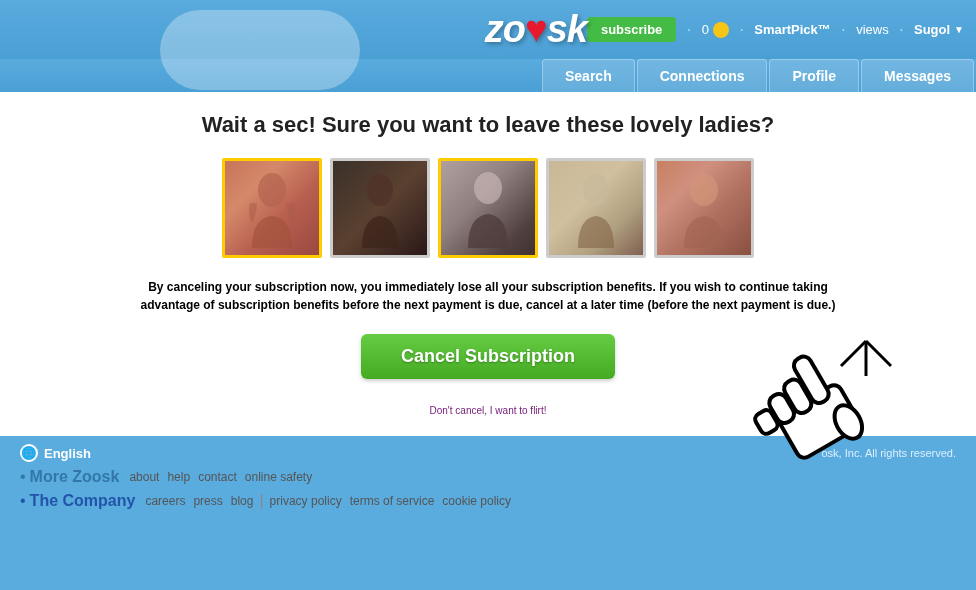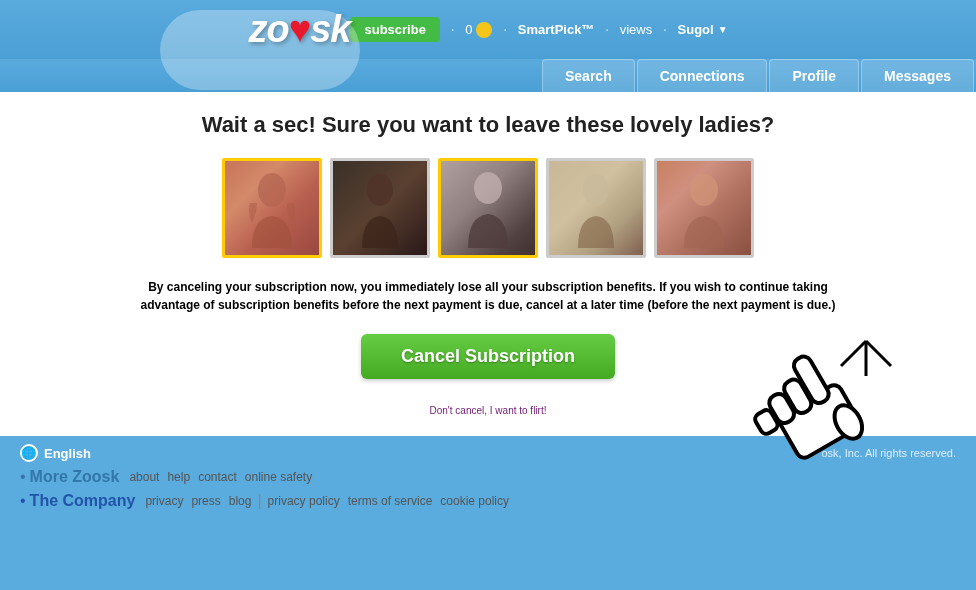--- a/index.html
+++ b/index.html
@@ -11,21 +11,21 @@
       background: #5aabde;
       position: relative;
     }
 
     
     .header {
       background: linear-gradient(180deg, #5aabde 0%, #4a9fd4 100%);
       padding: 8px 12px;
       display: flex;
       align-items: center;
-      justify-content: center;
+      justify-content: flex-end;
       position: relative;
     }
 
     .logo-area {
       display: flex;
       align-items: center;
     }
 
     .logo {
       font-size: 38px;
@@ -439,21 +439,21 @@
     <span class="footer-section-label">More Zoosk</span>
     <a class="footer-link">about</a>
     <a class="footer-link">help</a>
     <a class="footer-link">contact</a>
     <a class="footer-link">online safety</a>
   </div>
 
   <div class="footer-links-row">
     <span class="footer-bullet" style="color:#2255aa;">•</span>
     <span class="footer-section-label company">The Company</span>
-    <a class="footer-link">privacy</a>
+    <a class="footer-link">careers</a>
     <a class="footer-link">press</a>
     <a class="footer-link">blog</a>
     <span class="footer-divider">|</span>
     <a class="footer-link">privacy policy</a>
     <a class="footer-link">terms of service</a>
     <a class="footer-link">cookie policy</a>
   </div>
 </div>
 
 </body></html>

